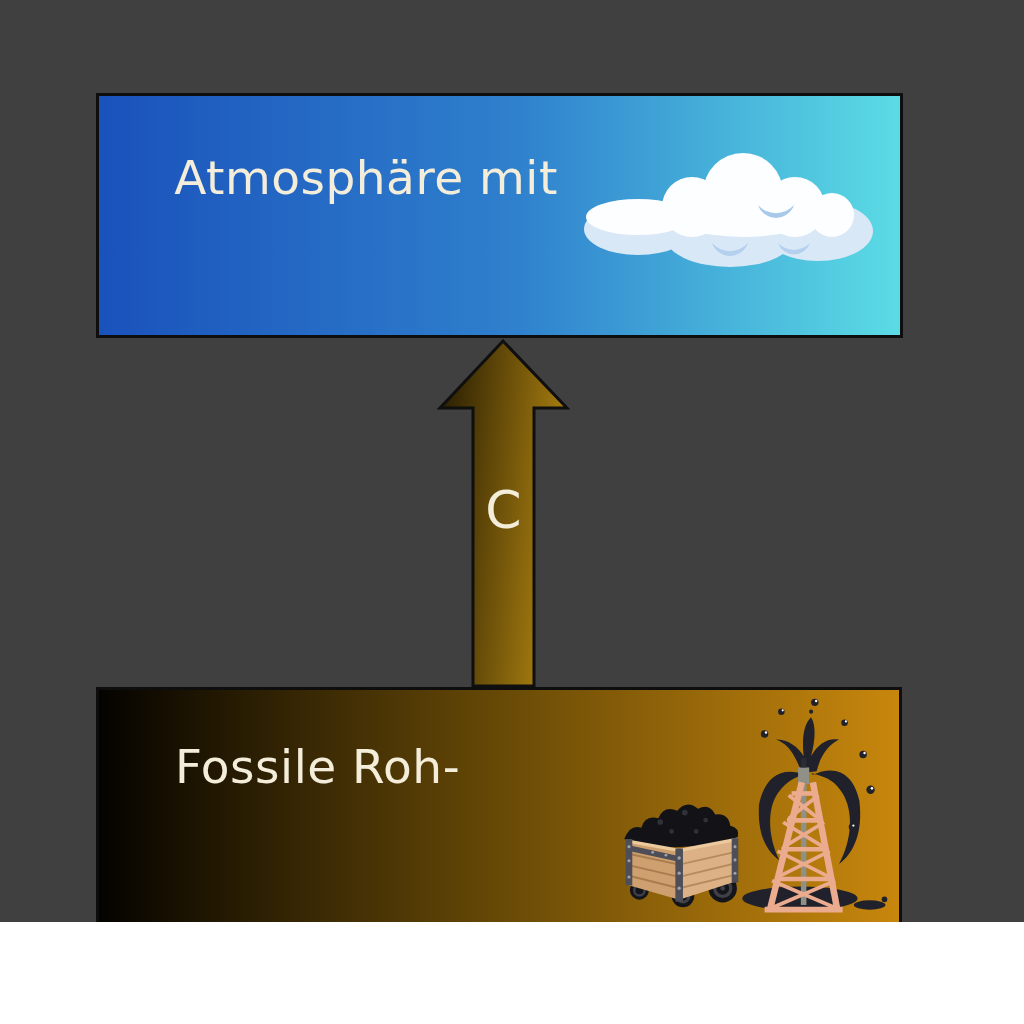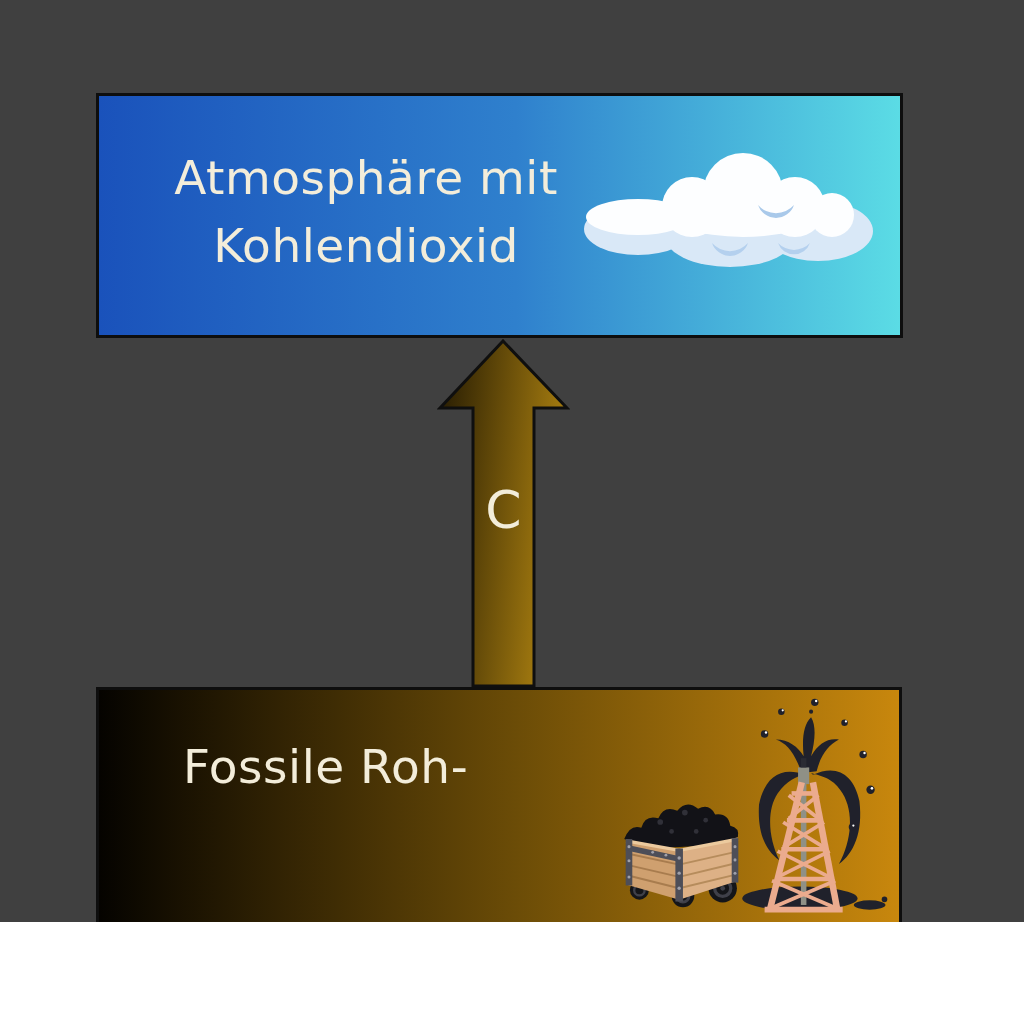--- a/index.html
+++ b/index.html
@@ -16,40 +16,39 @@
     left:96px;top:687px;width:806px;height:240px;
     background:linear-gradient(to right,#050300 0%,#6b4c07 52%,#c8870d 100%);
   }
   .box-label{
     color:#f3edda;font-size:47px;line-height:68px;letter-spacing:0.5px;
   }
   #atmosphere-label{
     position:absolute;left:28px;top:48px;width:478px;text-align:center;
   }
   #fossil-label{
-    position:absolute;left:84px;top:40px;text-align:left;line-height:73px;
+    position:absolute;left:76px;top:40px;text-align:left;line-height:73px;
   }
   #cloud-wrap{position:absolute;right:20px;top:55px;width:300px;height:128px;}
   #arrow-wrap{position:absolute;left:437px;top:339px;width:133px;height:349px;}
   #arrow-label{
     position:absolute;left:437px;top:480px;width:133px;text-align:center;
     color:#f3edda;font-size:52px;line-height:60px;
   }
   #coal-cart-wrap{position:absolute;left:512px;bottom:14px;width:142px;height:122px;}
   #oil-derrick-wrap{position:absolute;right:8px;top:2px;width:158px;height:228px;}
 </style>
 </head>
 <body>
 
 <div id="canvas">
 
   <div class="dbox" id="atmosphere-box">
     <div class="box-label" id="atmosphere-label">
       <div>Atmosphäre mit</div>
-      <div>Kohlendioxid</div>
     </div>
     <div id="cloud-wrap">
       <svg width="300" height="128" viewBox="0 0 300 128">
 
         <ellipse cx="58" cy="78" rx="54" ry="26" fill="#d9e8f7"></ellipse>
         <ellipse cx="150" cy="84" rx="66" ry="32" fill="#d9e8f7"></ellipse>
         <ellipse cx="238" cy="80" rx="55" ry="30" fill="#d9e8f7"></ellipse>
 
         <ellipse cx="58" cy="66" rx="52" ry="18" fill="#fdfeff"></ellipse>
         <circle cx="112" cy="56" r="30" fill="#fdfeff"></circle>

